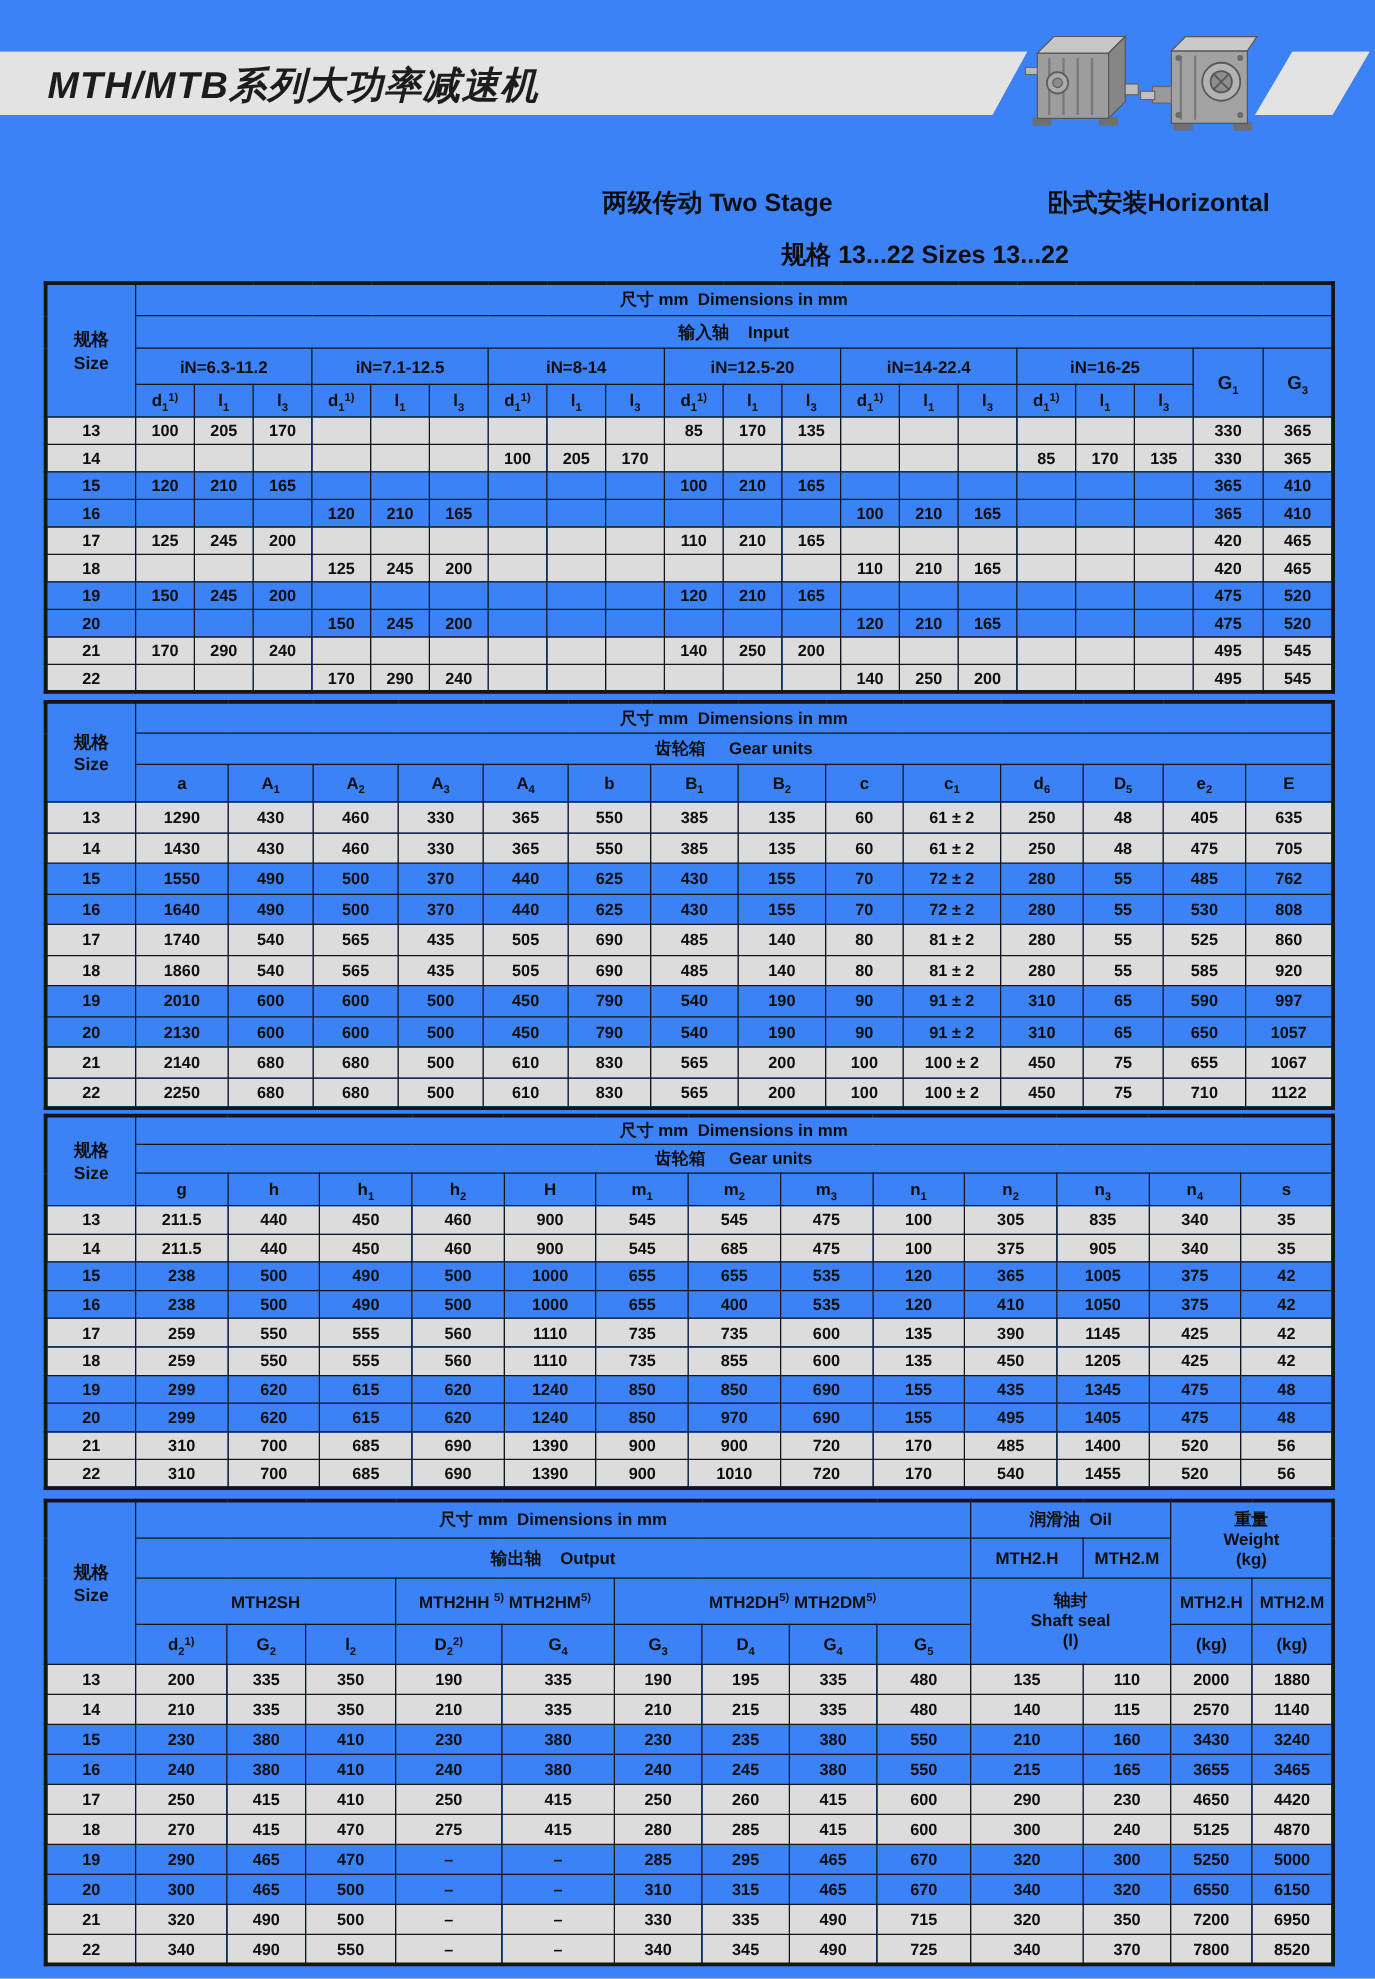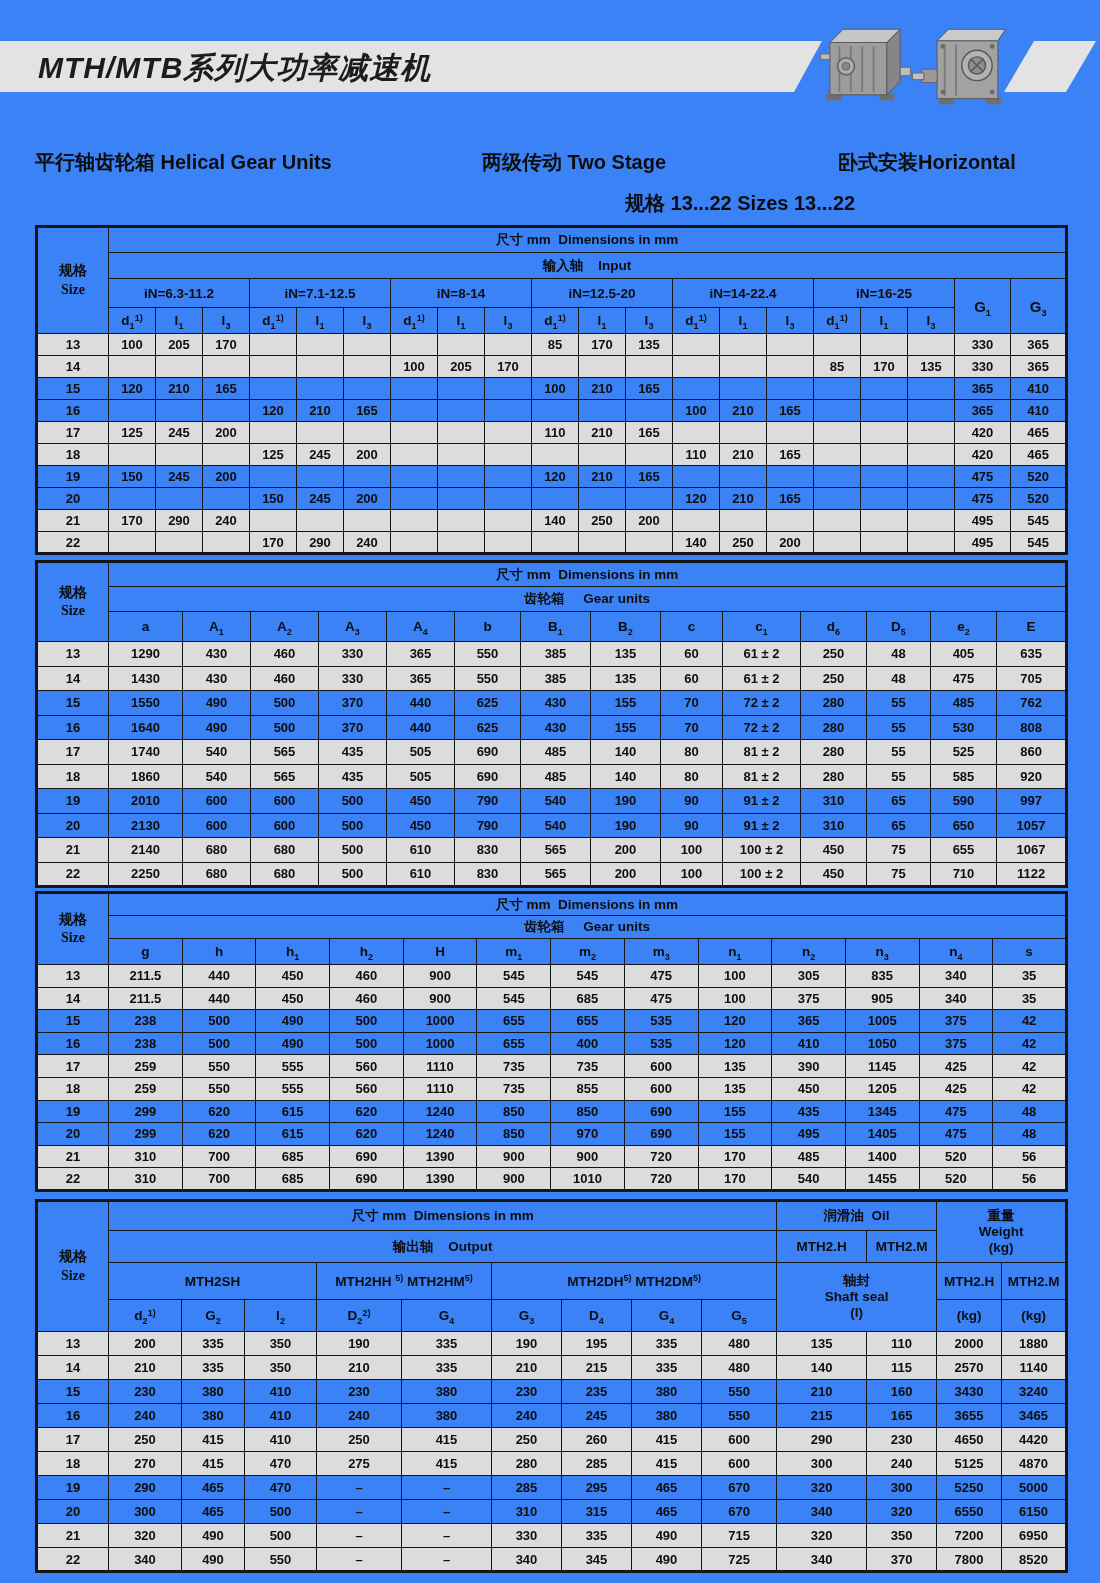--- a/index.html
+++ b/index.html
@@ -24,21 +24,21 @@
 
   
   .tblwrap{position:absolute;left:35px;width:1030px;}
   #t1{top:225px;} #t2{top:560px;} #t3{top:891px;} #t4{top:1199px;}
   table{width:100%;border-collapse:collapse;table-layout:fixed;border:3px solid #151515;}
   th,td{border:1.5px solid #151515;padding:0;text-align:center;vertical-align:middle;
         font-weight:bold;color:#0e0e0e;overflow:hidden;}
   th{font-size:13.5px;} td{font-size:13px;}
   th.pre{white-space:pre;}
   sub{font-size:9px;line-height:0;} sup{font-size:9px;line-height:0;position:relative;top:1px;}
-  .size-head div{line-height:1.3;font-size:14px;font-family:Liberation Serif, serif;}
+  .size-head div{line-height:1.3;font-size:14px;}
   tr.shaded td{background:#dcdcdc;}
   .mline div{line-height:1.2;}
   
   #t1 .r1{height:26px;} #t1 .r2{height:26px;} #t1 .r3{height:29px;} #t1 .r4{height:26px;}
   #t1 tbody tr{height:22px;}
   #t2 .r1{height:25px;} #t2 .r2{height:25px;} #t2 .r3{height:30px;}
   #t2 tbody tr{height:24.5px;}
   #t3 .r1{height:23px;} #t3 .r2{height:23px;} #t3 .r3{height:26px;}
   #t3 tbody tr{height:22.6px;}
   #t4 .r1{height:30px;} #t4 .r2{height:32px;} #t4 .r3{height:37px;margin-left:25px;} #t4 .r4{height:32px;}
@@ -82,21 +82,20 @@
     <rect x="12" y="56" width="16" height="14" fill="#9a9a9a" stroke="#666" stroke-width="1"></rect>
     <rect x="2" y="60" width="12" height="7" fill="#c0c0c0" stroke="#666" stroke-width="1"></rect>
     <circle cx="34" cy="32" r="2.5" fill="#6a6a6a"></circle>
     <circle cx="86" cy="32" r="2.5" fill="#6a6a6a"></circle>
     <circle cx="34" cy="80" r="2.5" fill="#6a6a6a"></circle>
     <circle cx="86" cy="80" r="2.5" fill="#6a6a6a"></circle>
   </svg>
 
   <h1 class="title">MTH/MTB系列大功率减速机</h1>
 
-  <div class="sub sub1a">平行轴齿轮箱 Helical Gear Units</div>
   <div class="sub sub1b">两级传动 Two Stage</div>
   <div class="sub sub1c">卧式安装Horizontal</div>
   <div class="sub sub2b">规格 13...22 Sizes 13...22</div>
 
   <div class="tblwrap" id="t1">
     <table>
       <colgroup>
         <col style="width:72px">
         <col span="18" style="width:47px">
         <col style="width:56px">

